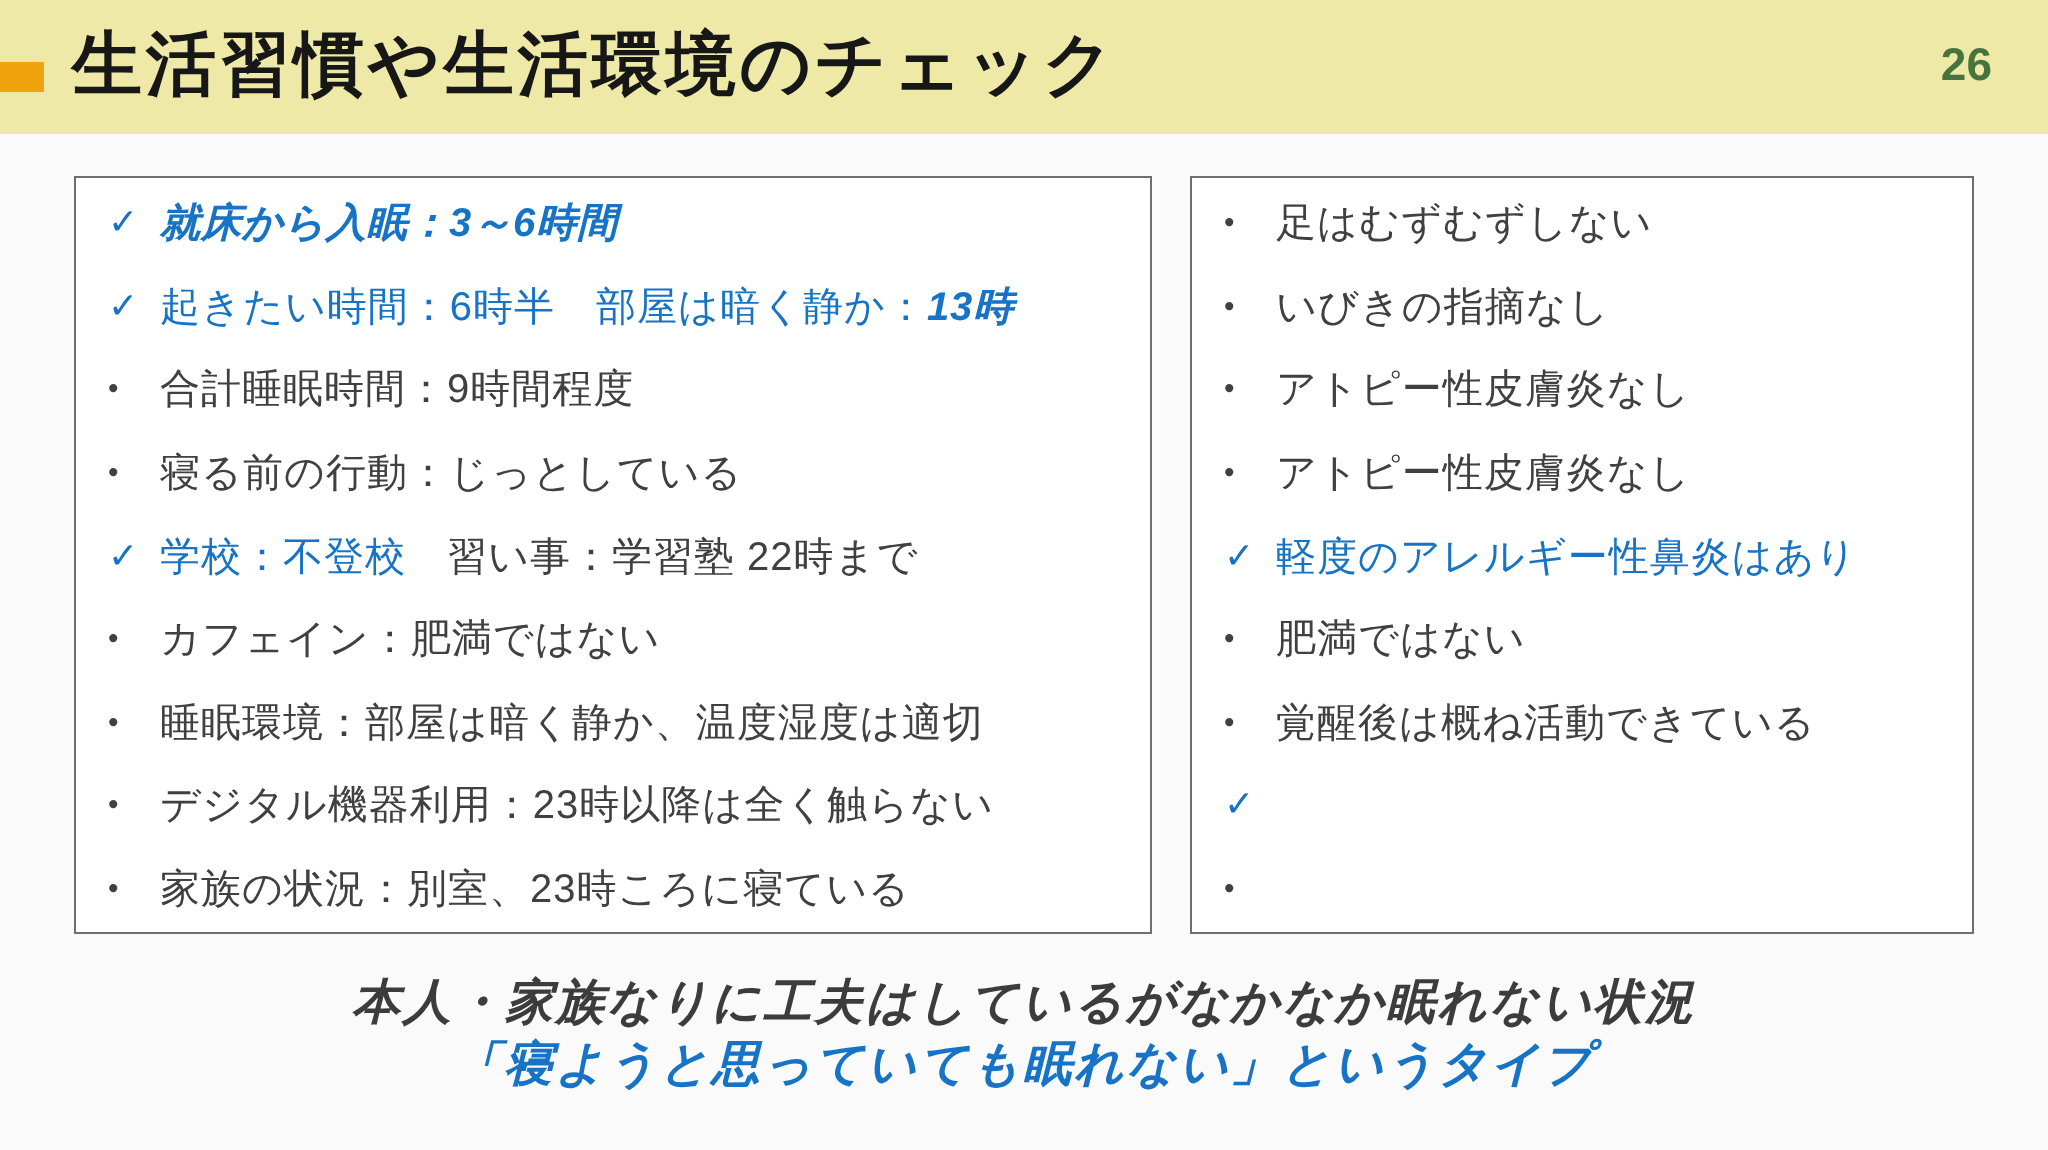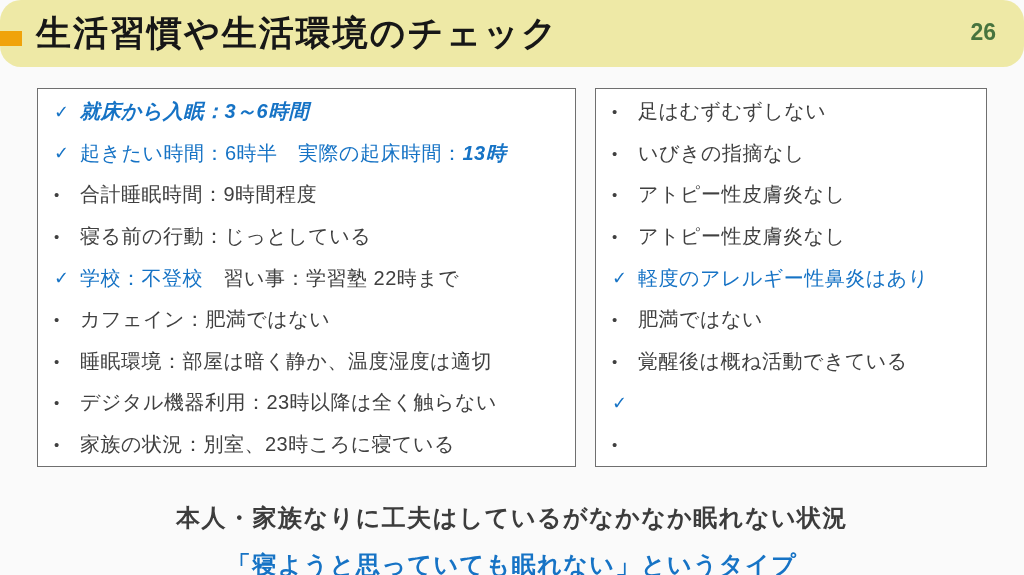--- a/index.html
+++ b/index.html
@@ -19,21 +19,20 @@
     overflow: hidden;
     font-family: "Liberation Sans", "DejaVu Sans", sans-serif;
   }
   .slide { position: relative; width: 1024px; height: 575px; }
 
   
   .header {
     position: absolute; top: 0; left: 0;
     width: 1024px; height: 67px;
     background: var(--header-bg);
-    border-radius: 21px;
   }
   .accent {
     position: absolute; left: 0; top: 31px;
     width: 22px; height: 15px;
     background: var(--accent);
   }
   .title {
     position: absolute; left: 36px; top: 0; margin: 0;
     line-height: 66px;
     font-size: 35px; font-weight: bold;
@@ -75,25 +74,26 @@
   .seg-blue-bold  { color: var(--blue); font-weight: bold; font-style: italic; }
   .seg-gray       { color: var(--gray); }
 
   
   .summary {
     position: absolute; top: 486px; left: 0;
     width: 1024px;
     text-align: center;
   }
   .summary p {
-    margin: 16px;
+    margin: 0;
     font-size: 24px; font-weight: bold;
     line-height: 31px;
     letter-spacing: 1.5px;
     white-space: nowrap;
+    font-style: italic;
   }
   .sum1 { color: var(--dark); }
   .sum2 { color: var(--blue); margin-top: 2px; }
 </style>
 </head>
 <body>
 
 <div class="slide">
 
   <header class="header">
@@ -103,21 +103,21 @@
   </header>
 
   <main>
     <section class="box box-left" id="box-left">
         <div class="item">
           <span class="marker check">✓</span>
           <span class="text"><span class="seg-blue-bold">就床から入眠：3～6時間</span></span>
         </div>
         <div class="item">
           <span class="marker check">✓</span>
-          <span class="text"><span class="seg-blue">起きたい時間：6時半　実際の起床時間：</span><span class="seg-blue-bold">13時</span></span>
+          <span class="text"><span class="seg-blue">起きたい時間：6時半　部屋は暗く静か：</span><span class="seg-blue-bold">13時</span></span>
         </div>
         <div class="item">
           <span class="marker bullet">•</span>
           <span class="text"><span class="seg-gray">合計睡眠時間：9時間程度</span></span>
         </div>
         <div class="item">
           <span class="marker bullet">•</span>
           <span class="text"><span class="seg-gray">寝る前の行動：じっとしている</span></span>
         </div>
         <div class="item">

